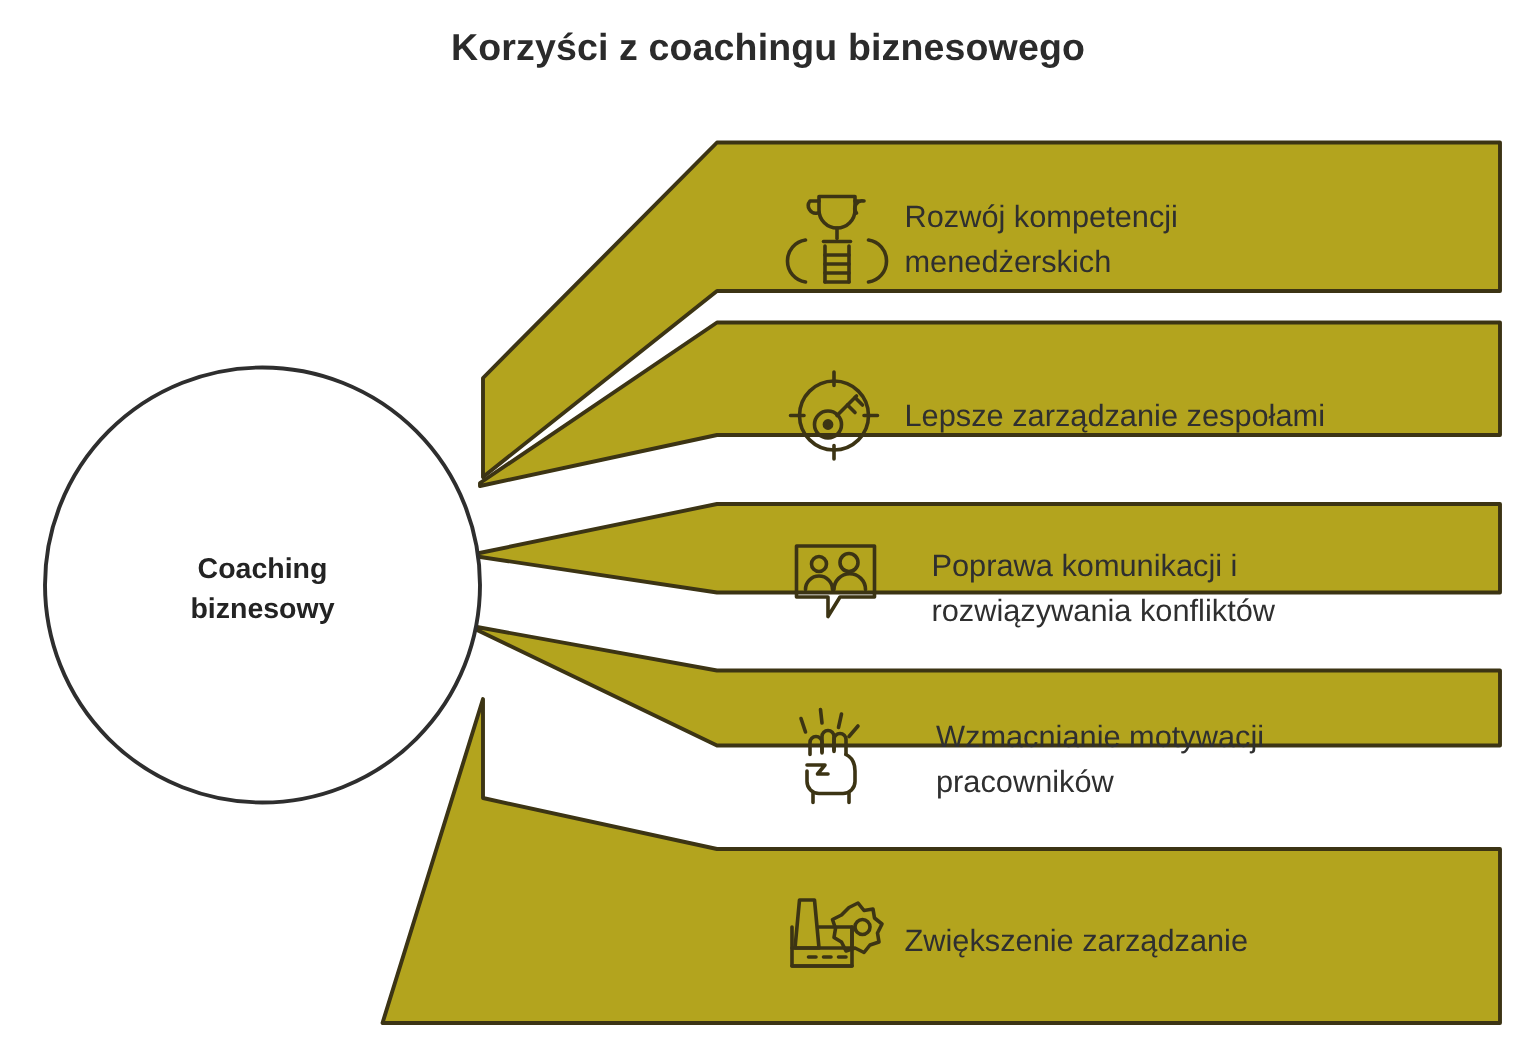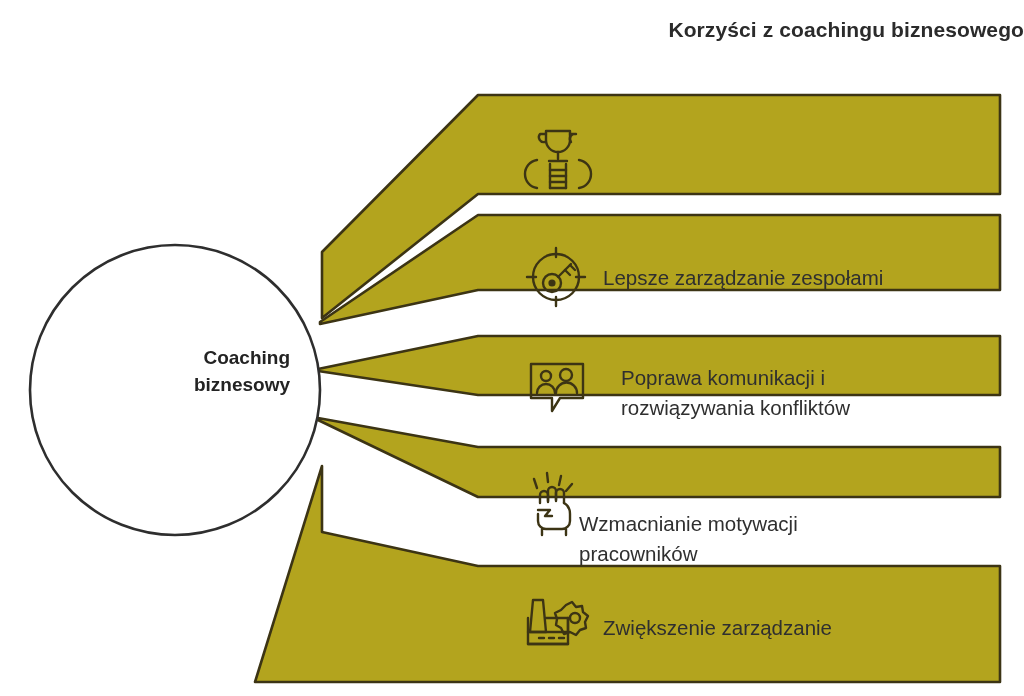--- a/index.html
+++ b/index.html
@@ -13,22 +13,22 @@
   #stage {
     position: relative;
     width: 1024px;
     height: 696px;
     background: #ffffff;
   }
   #diagram-title {
     position: absolute;
     left: 0; top: 18px;
     width: 1024px;
-    text-align: right;
-    font-size: 21px;
+    text-align: center;
+    font-size: 25px;
     font-weight: bold;
     color: #2b2b2b;
     letter-spacing: 0.1px;
   }
   #diagram-svg {
     position: absolute;
     left: 0; top: 0;
   }
   .band-label {
     position: absolute;
@@ -113,27 +113,29 @@
       <path d="M533,600 h10 l3,32 h-16 z"></path>
       <path d="M528,632 h40 v-14 h-22"></path>
       <path d="M568,618 v26 h-40 v-26"></path>
       <path d="M528,644 h40"></path>
       <path d="M539,638 h5 M549,638 h5 M559,638 h5"></path>
       <path d="M566,605 l6,-3 l4,5 l6,-1 l1,6 l5,4 l-3,6 l1,6 l-6,2 l-4,5 l-6,-3 l-6,2 l-3,-6 l-5,-3 l1,-6 l-2,-6 l6,-3 z"></path>
       <circle cx="575" cy="618" r="5"></circle>
     </g>
   </svg>
 
-  <div class="hub-label" style="left:60px; top:344px;text-align:right;">Coaching
+  <div class="hub-label" style="left:60px; top:366px;">Coaching
 biznesowy</div>
 
+  <div class="band-label" style="left:603px; top:130px;">Rozwój kompetencji
+menedżerskich</div>
 
   <div class="band-label" style="left:603px; top:263px;">Lepsze zarządzanie zespołami</div>
 
   <div class="band-label" style="left:621px; top:363px;">Poprawa komunikacji i
 rozwiązywania konfliktów</div>
 
-  <div class="band-label" style="left:579px; top:477px;margin-top:32px;">Wzmacnianie motywacji
+  <div class="band-label" style="left:624px; top:477px;">Wzmacnianie motywacji
 pracowników</div>
 
   <div class="band-label" style="left:603px; top:613px;">Zwiększenie zarządzanie</div>
 
 </div>
 
 </body></html>

